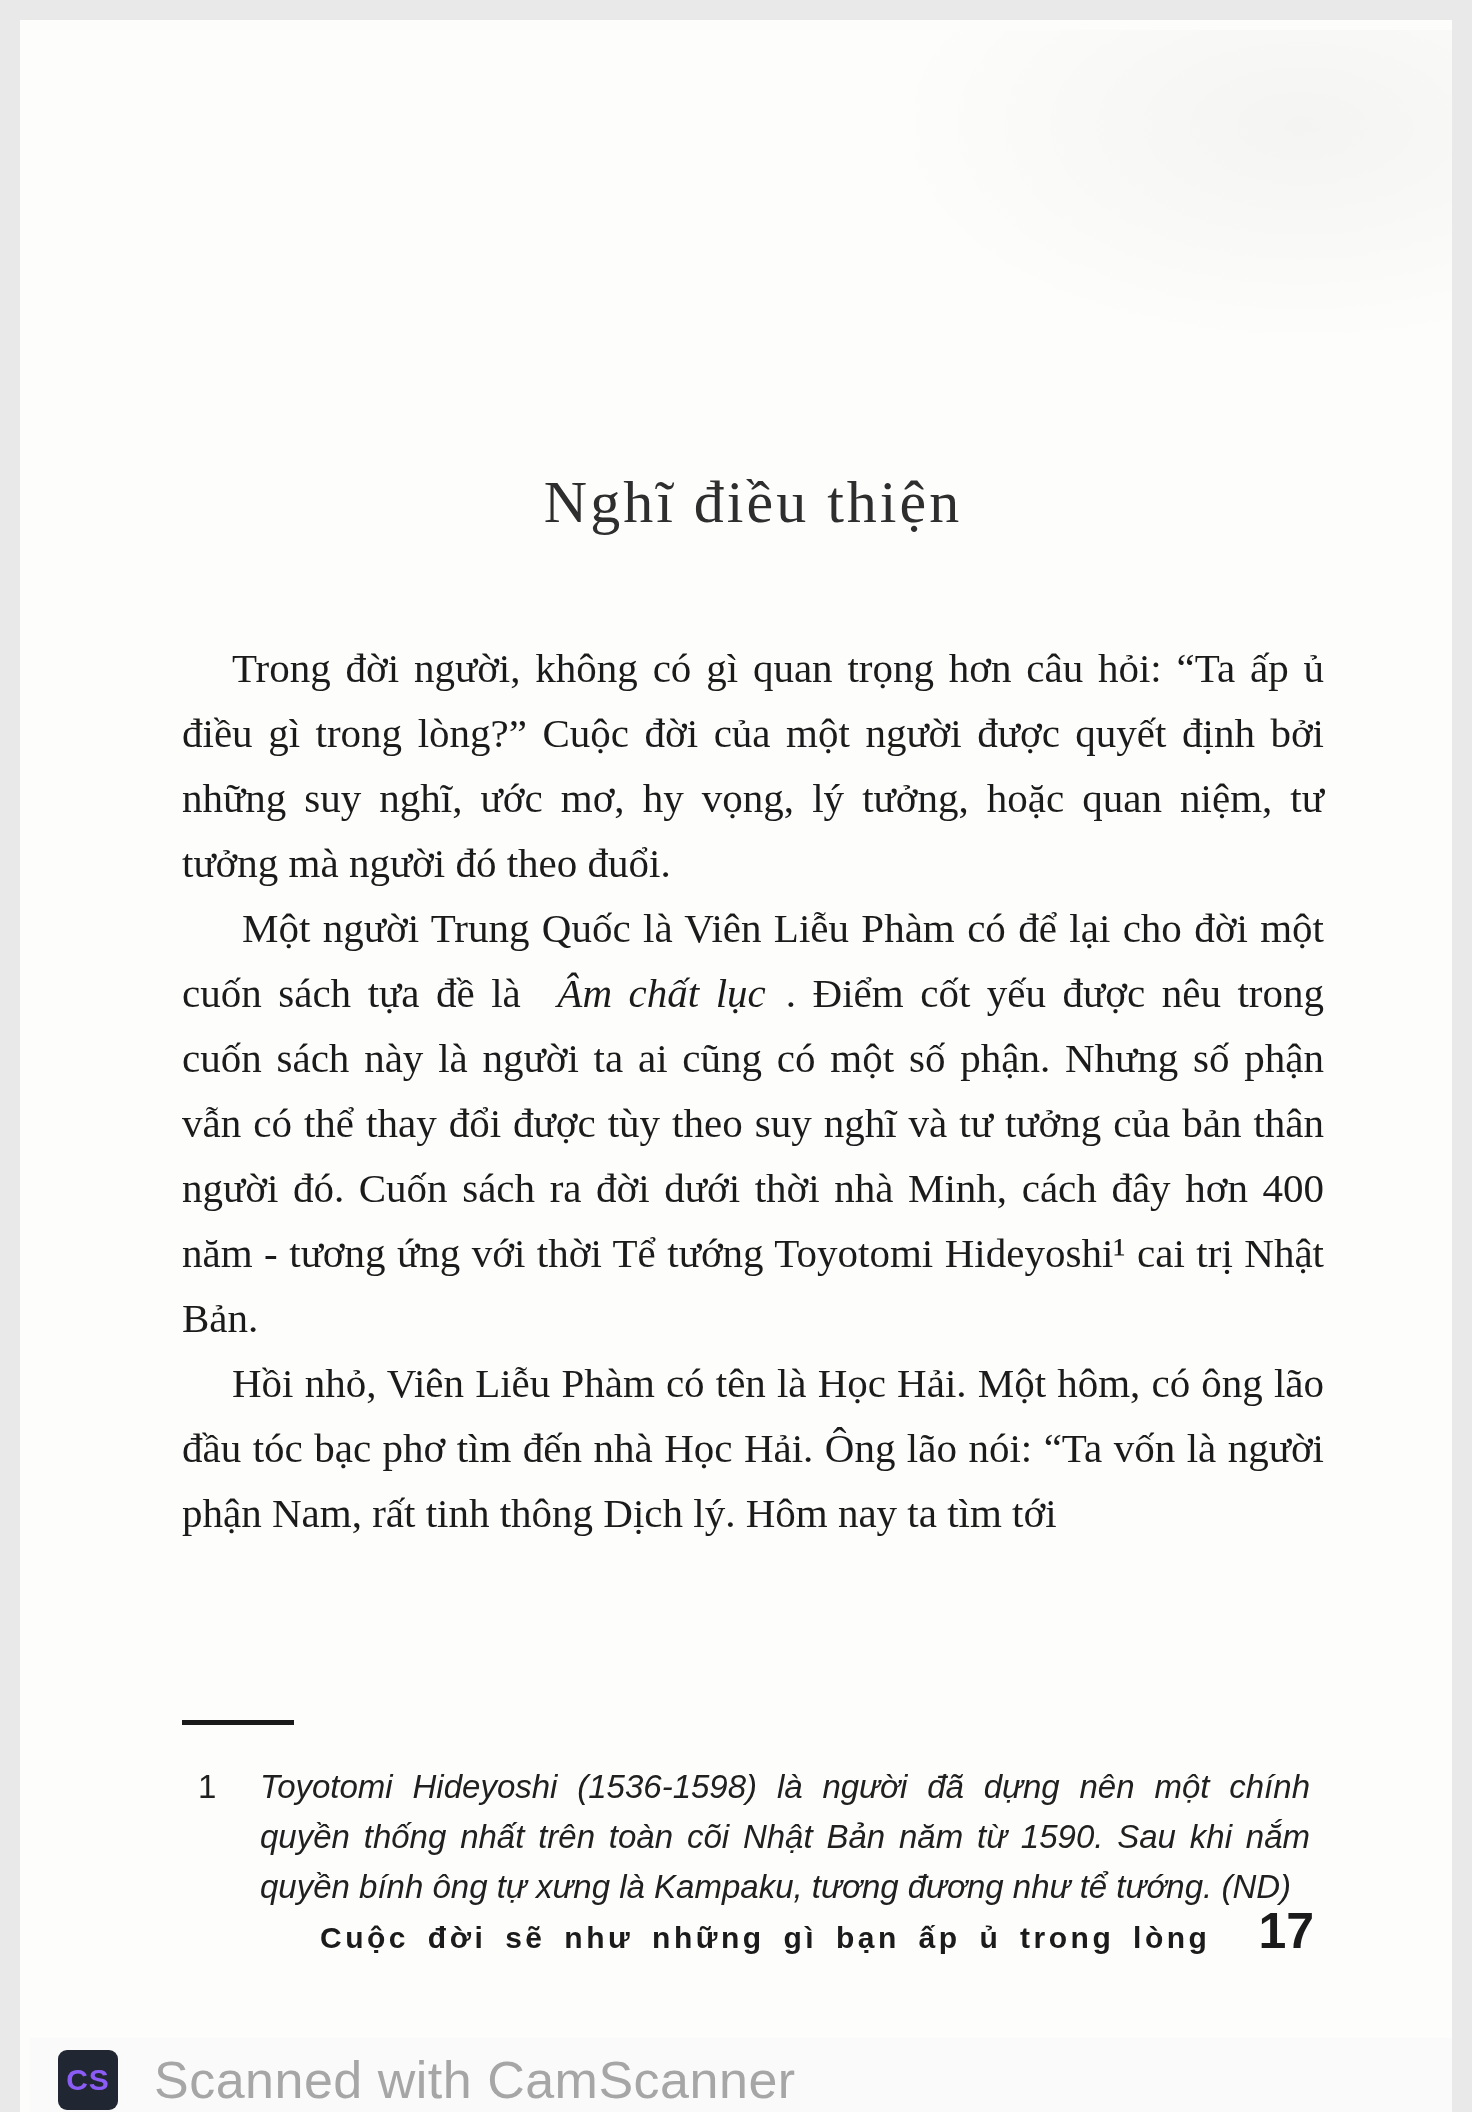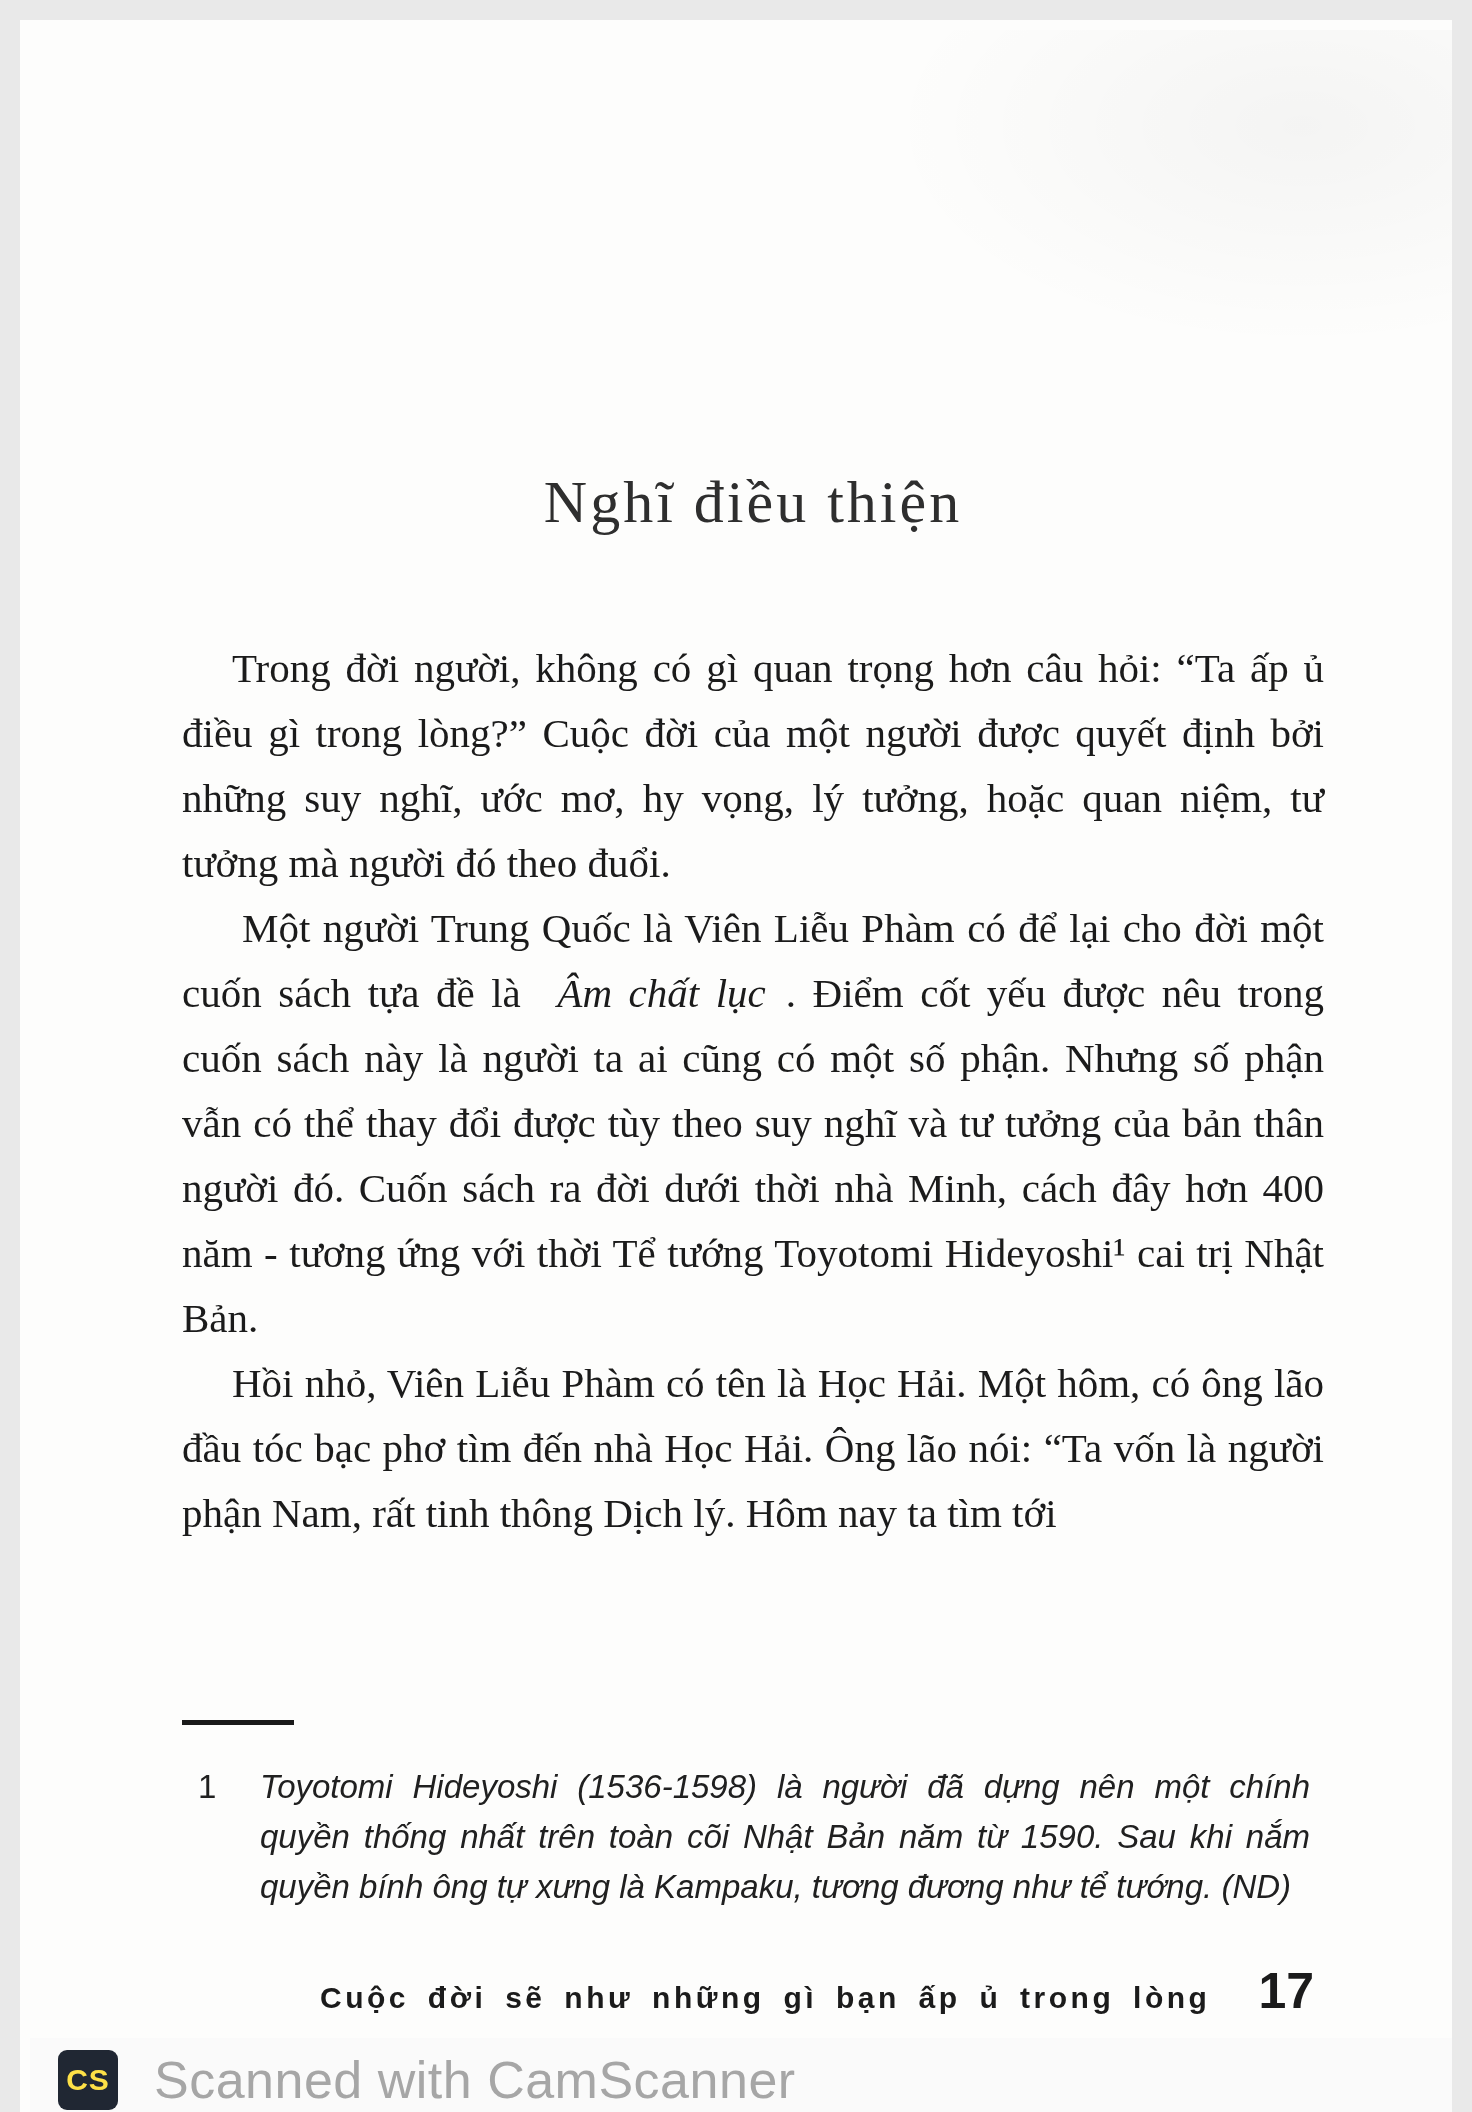--- a/index.html
+++ b/index.html
@@ -69,21 +69,21 @@
     font-size: 33px;
     line-height: 50px;
     color: #202020;
     font-weight: 500;
   }
   .fn-num { flex: none; width: 42px; }
   .fn-text { flex: 1; text-align: justify; font-style: italic; }
 
   .page-footer {
     position: absolute;
-    top: 1922px;
+    top: 1862px;
     left: 152px;
     width: 1142px;
     display: flex;
     justify-content: flex-end;
     align-items: baseline;
     font-family: "Liberation Sans", sans-serif;
     color: #1b1b1b;
   }
   .running-title {
     font-size: 30px;
@@ -105,21 +105,21 @@
     display: flex;
     align-items: center;
     font-family: "Liberation Sans", sans-serif;
   }
   .cs-icon {
     width: 60px;
     height: 60px;
     margin-left: 28px;
     background: #202733;
     border-radius: 9px;
-    color: #fde047;
+    color: #8b5cf6;
     font-weight: 700;
     font-size: 30px;
     letter-spacing: 1px;
     display: flex;
     align-items: center;
     justify-content: center;
   }
   .cs-label {
     margin-left: 26px;
     font-size: 52px;

